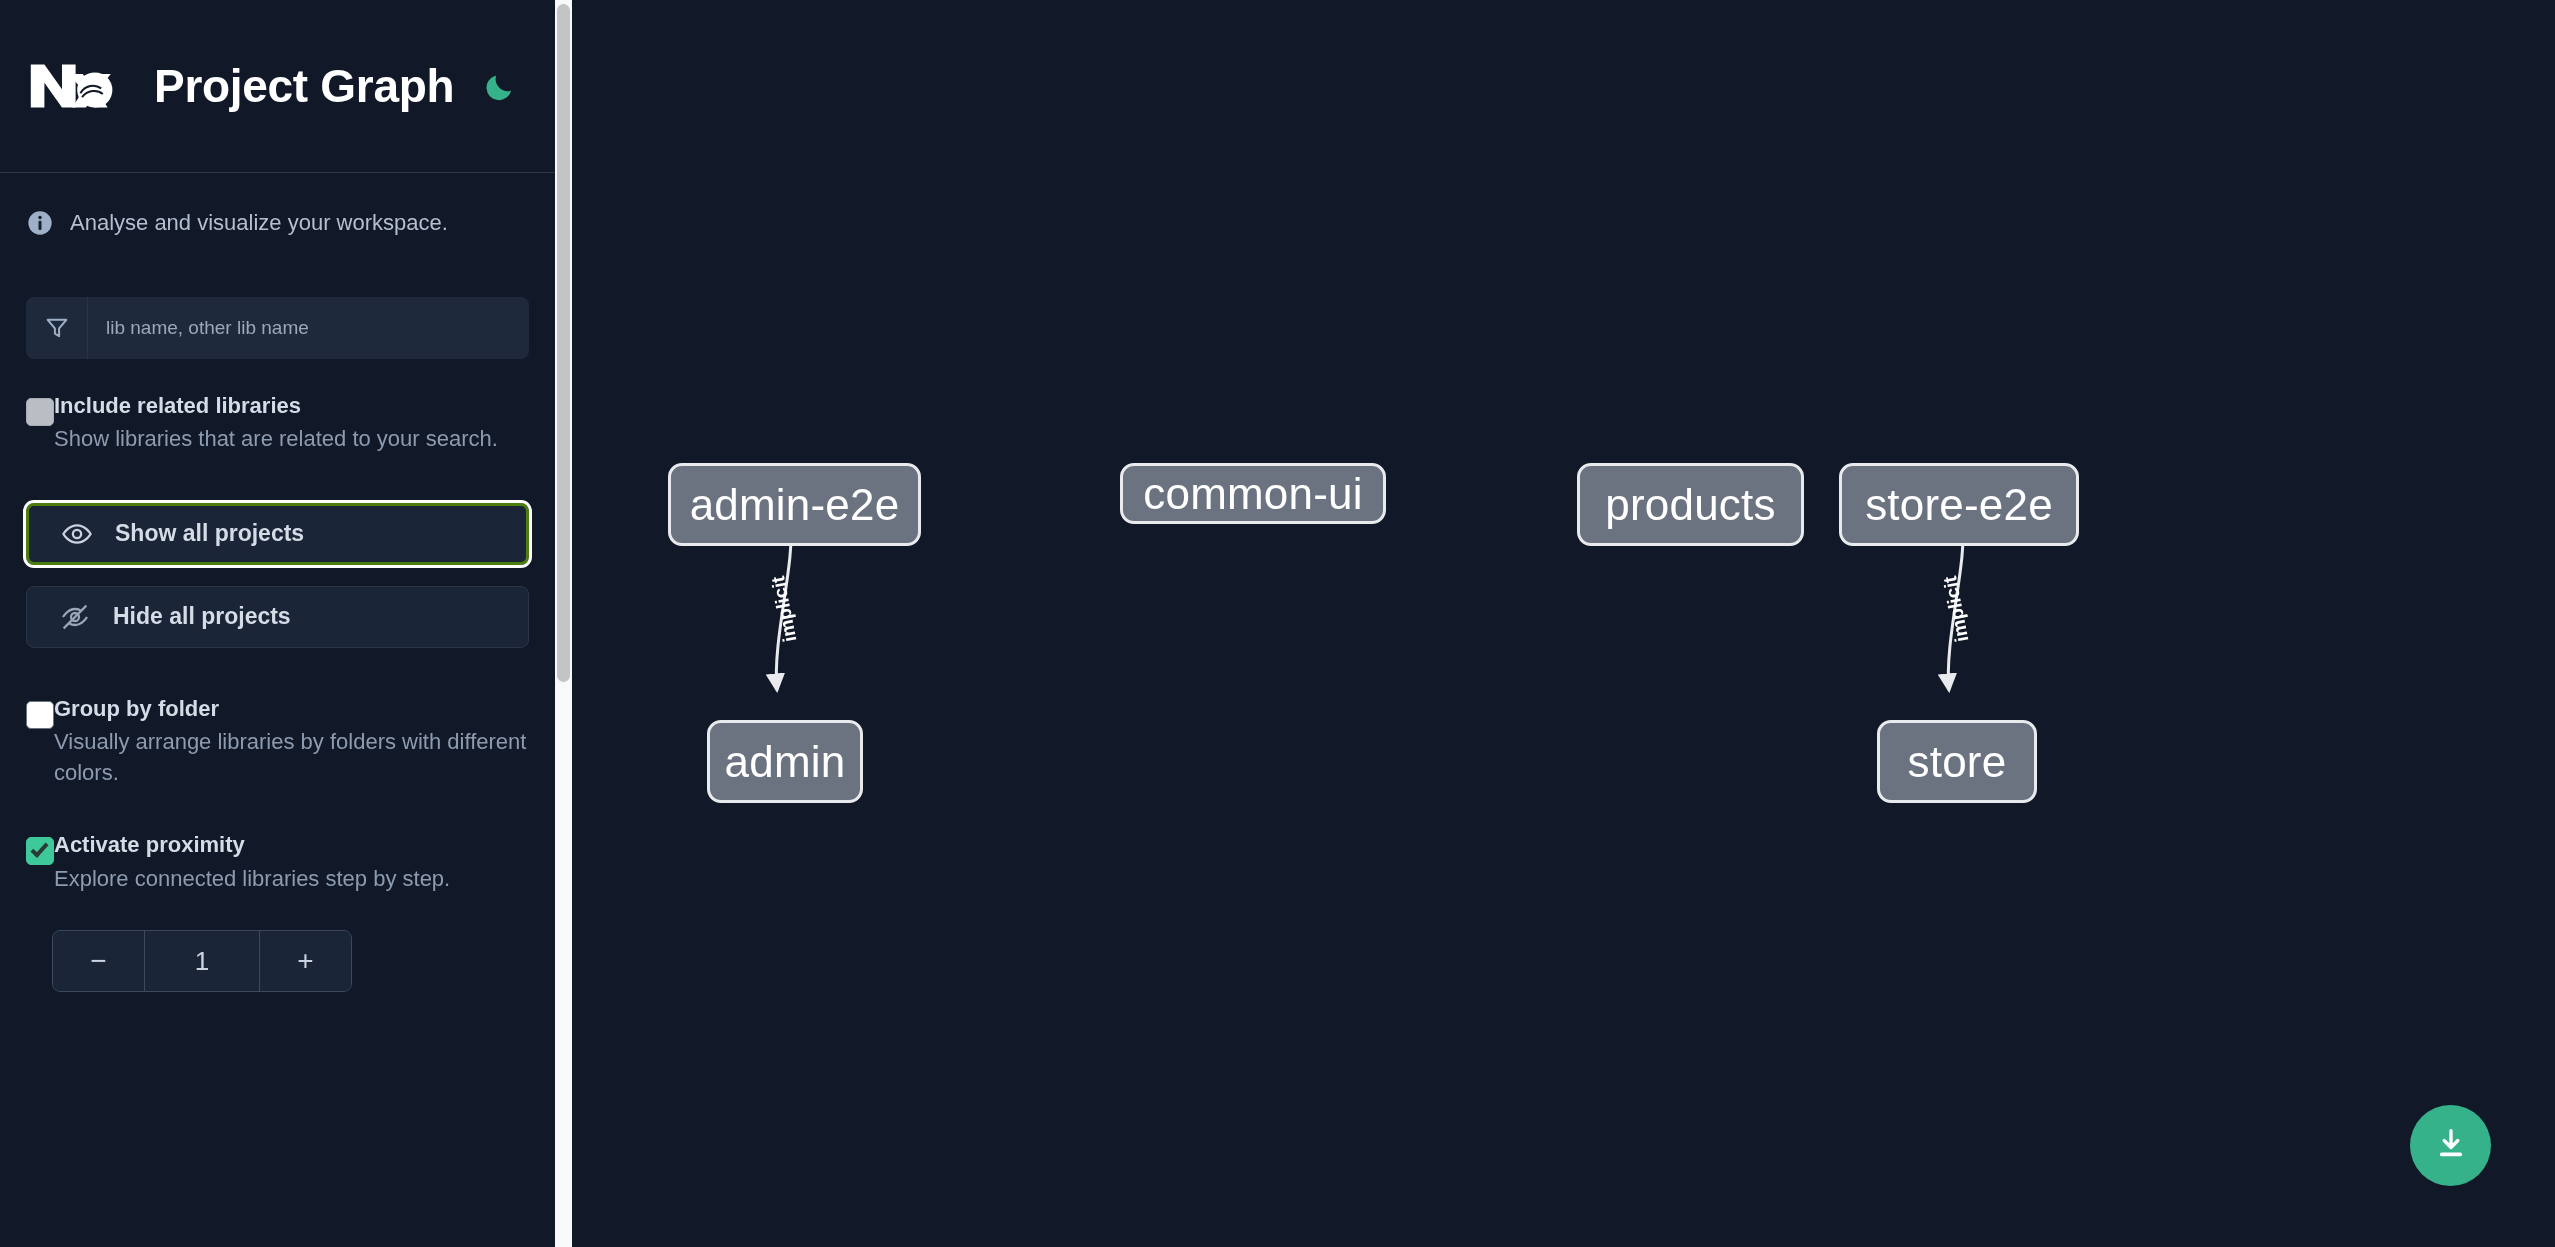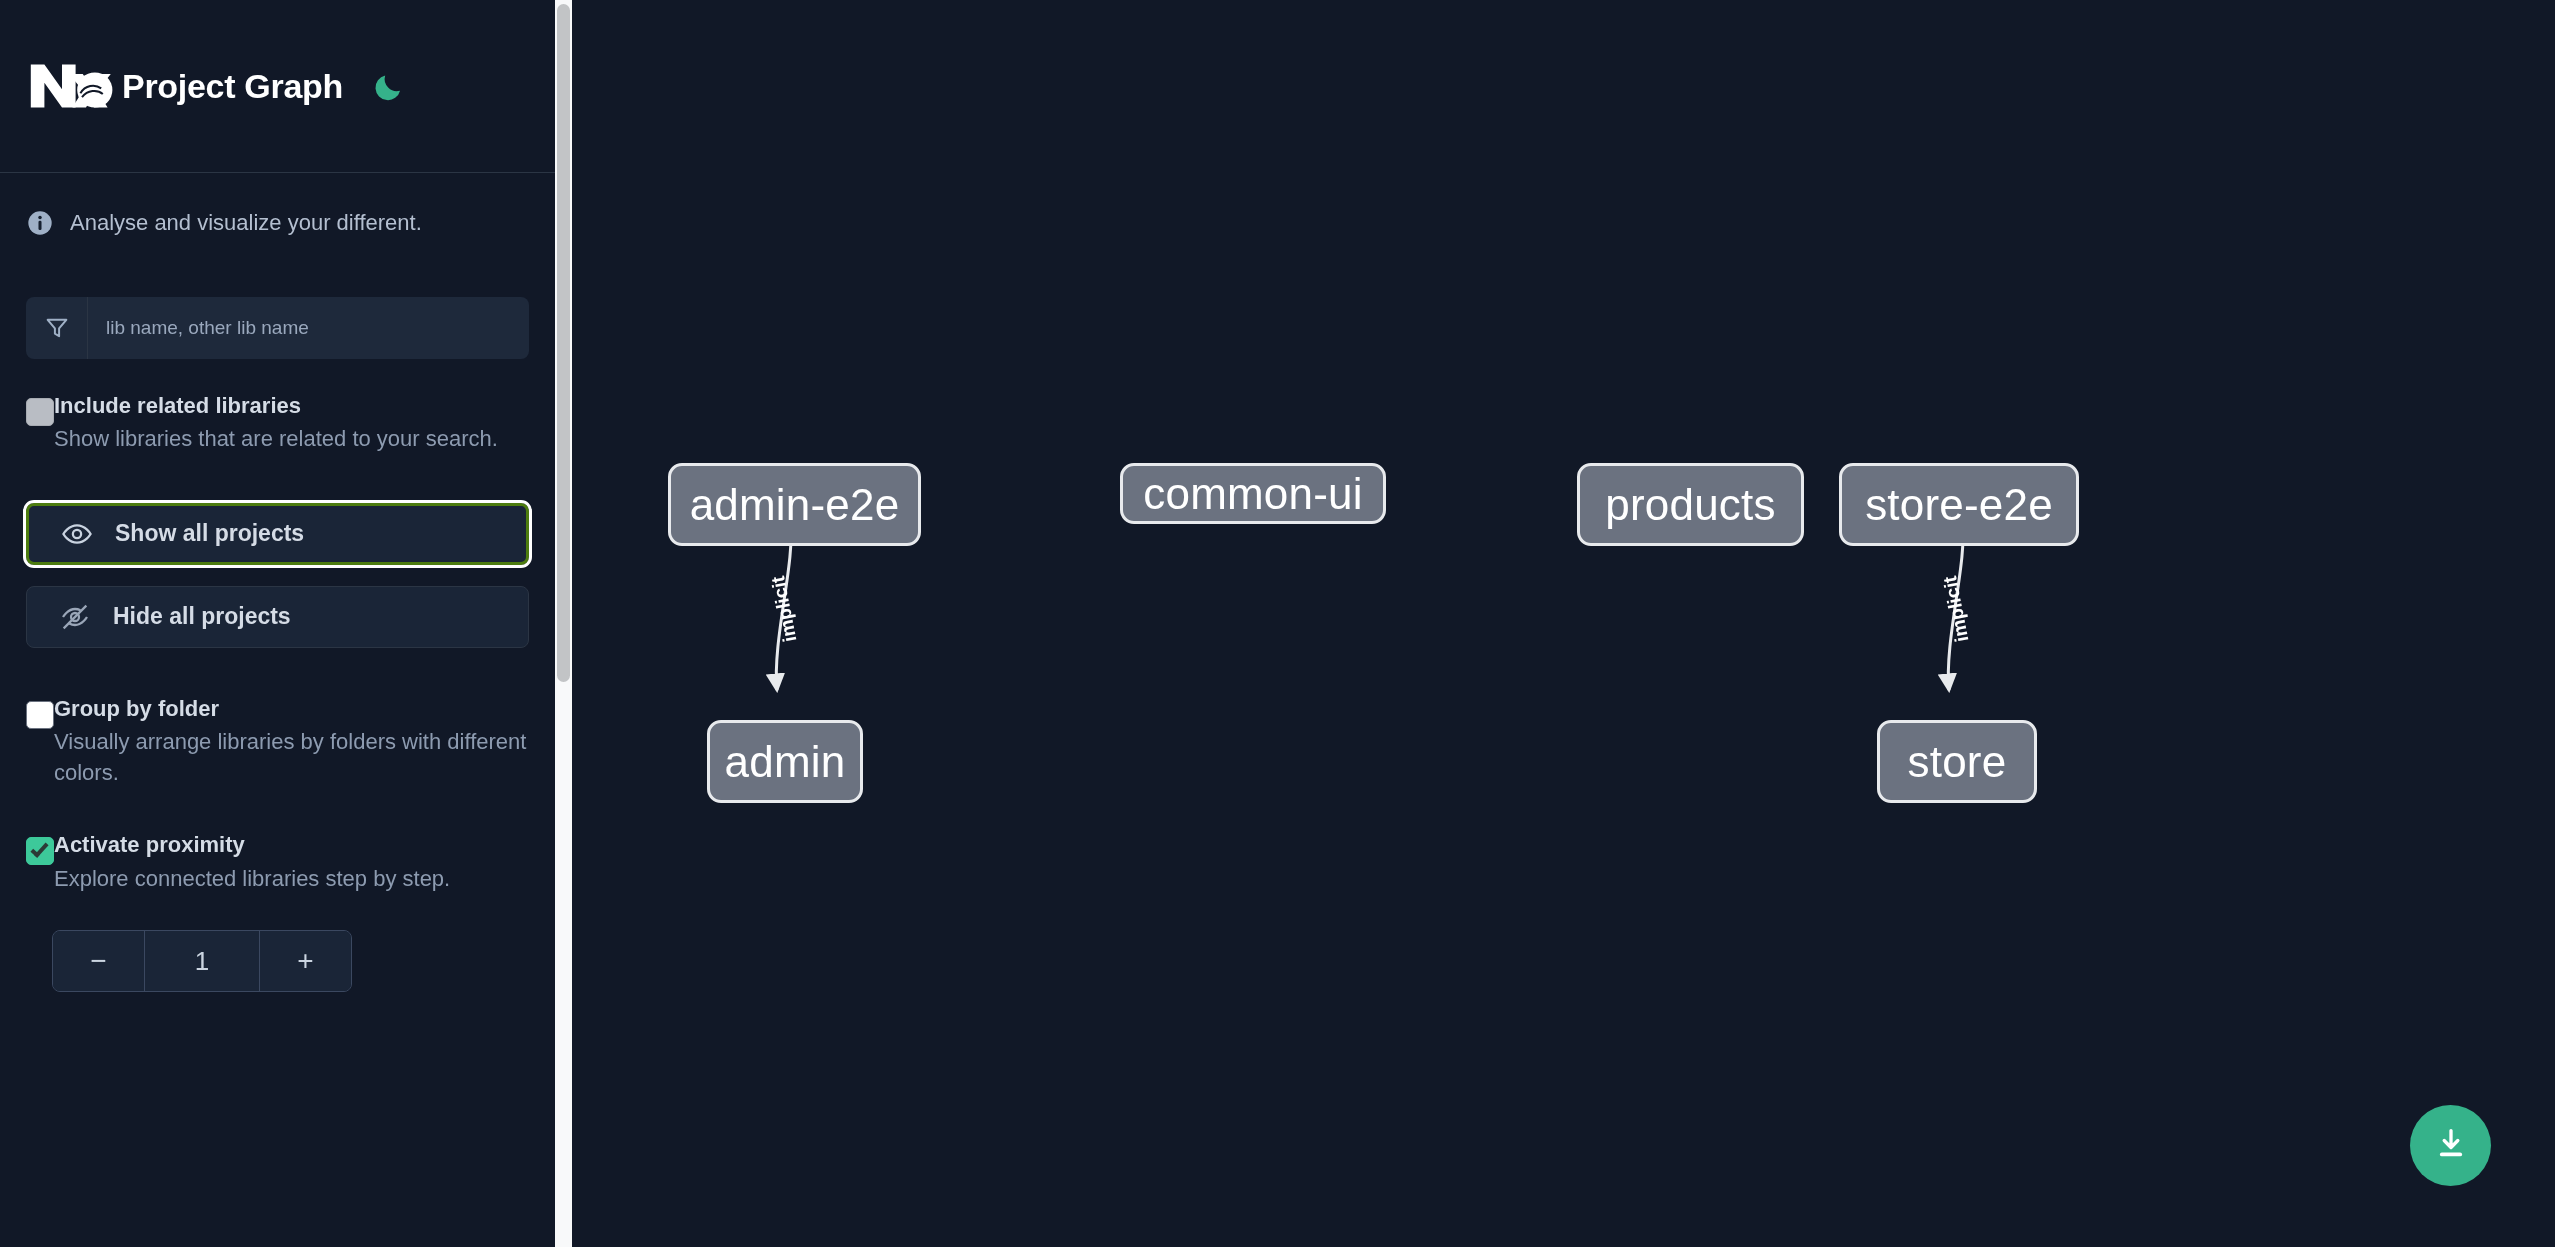--- a/index.html
+++ b/index.html
@@ -55,21 +55,22 @@
   
   .header {
     display: flex;
     align-items: center;
     height: 173px;
     padding-left: 26px;
     border-bottom: 1px solid #2b3544;
   }
   .nx-logo { width: 96px; height: 56px; flex: 0 0 auto; }
   .app-title {
-    font-size: 34px;
+    margin-left: 32px;
+    font-size: 46px;
     font-weight: 700;
     color: #ffffff;
     letter-spacing: -0.3px;
     white-space: nowrap;
   }
   .theme-toggle {
     margin-left: 28px;
     width: 34px; height: 34px;
     flex: 0 0 auto;
     cursor: pointer;
@@ -294,21 +295,21 @@
       <div class="sidebar-body">
 
         <div class="tagline">
           <span class="info-icon">
             <svg viewBox="0 0 24 24" width="28" height="28" aria-hidden="true">
               <circle cx="12" cy="12" r="10" fill="#9fb0c6"></circle>
               <circle cx="12" cy="7.2" r="1.5" fill="#16202f"></circle>
               <rect x="10.7" y="10" width="2.6" height="8" rx="1.1" fill="#16202f"></rect>
             </svg>
           </span>
-          <span class="tagline-text">Analyse and visualize your different.</span>
+          <span class="tagline-text">Analyse and visualize your workspace.</span>
         </div>
 
         <div class="search-wrap">
           <span class="search-icon-box">
             <svg viewBox="0 0 24 24" width="28" height="28" aria-hidden="true">
               <path d="M4 5h16l-6.2 7.4V19l-3.6-2.2v-4.4z" fill="none" stroke="#9fb0c6" stroke-width="1.7" stroke-linejoin="round"></path>
             </svg>
           </span>
           <input class="search-input" type="text" placeholder="lib name, other lib name" style="">
         </div>

